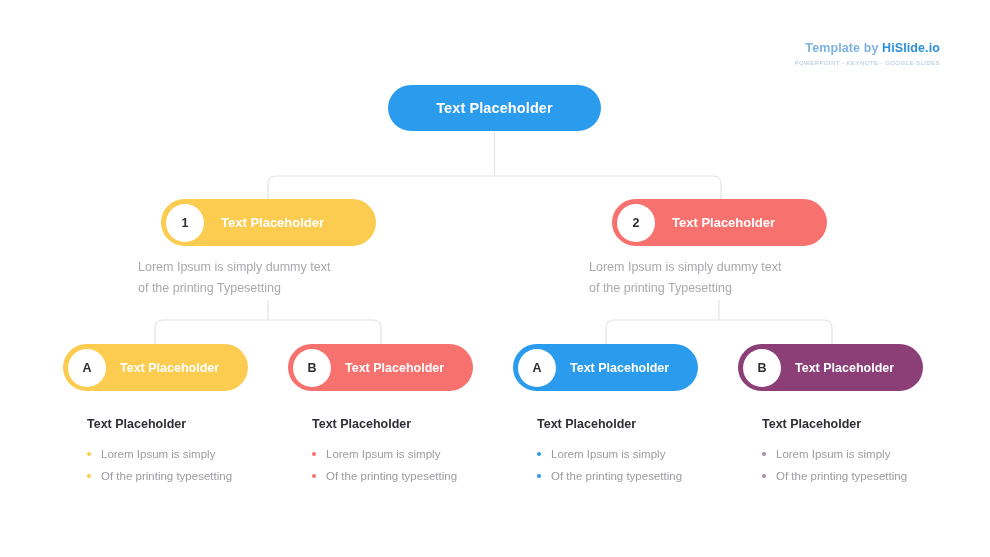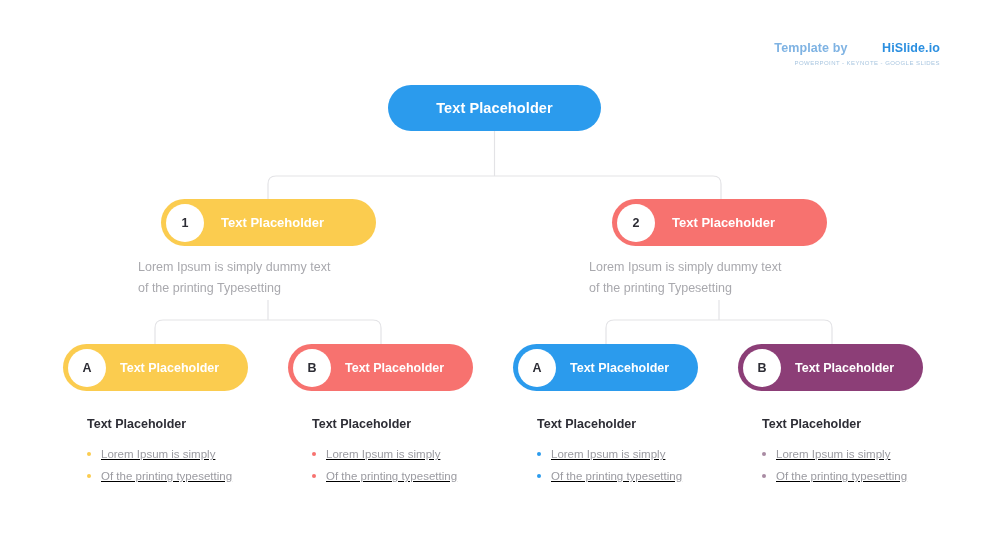--- a/index.html
+++ b/index.html
@@ -34,21 +34,20 @@
   }
   .branding-main {
     font-size: 12.5px;
     font-weight: bold;
     color: #7fb3e3;
     letter-spacing: 0.1px;
     white-space: nowrap;
   }
   .branding-main .brand-strong {
     color: #2b8fe0;
-    margin-left: 31px;
   }
   .branding-sub {
     margin-top: 5px;
     font-size: 6px;
     color: #a9c6e0;
     letter-spacing: 0.45px;
     white-space: nowrap;
   }
 
   
@@ -161,21 +160,20 @@
     margin-left: 24px;
     font-size: 12.5px;
     font-weight: bold;
     color: #2d2d35;
   }
 
   .l3-list {
     margin: 12px 0 12px 24px;
     padding: 0;
     list-style: none;
-    text-decoration: underline;
   }
   .l3-list li {
     position: relative;
     padding-left: 14px;
     font-size: 11.5px;
     line-height: 22px;
     color: #9b9ba1;
     white-space: nowrap;
   }
   .l3-list li .dot {

